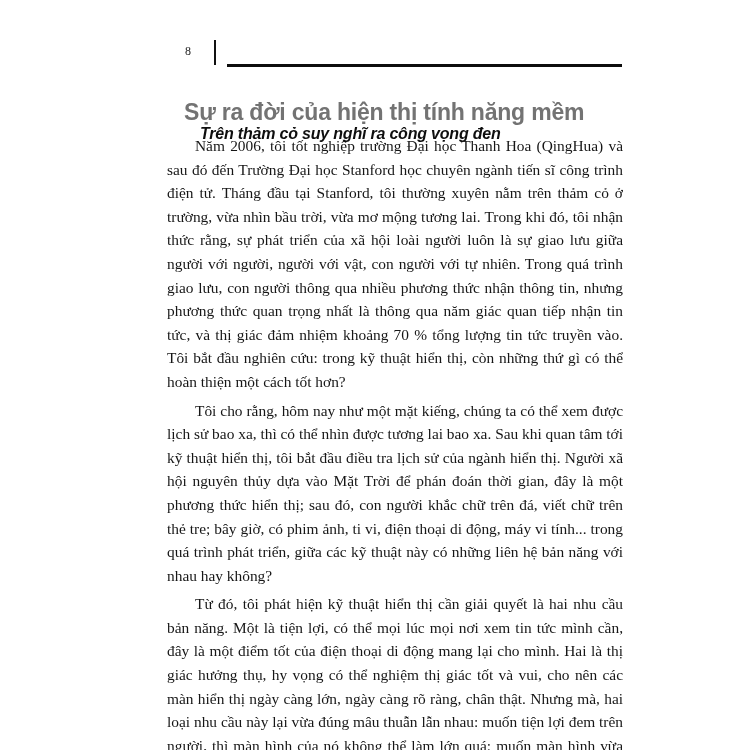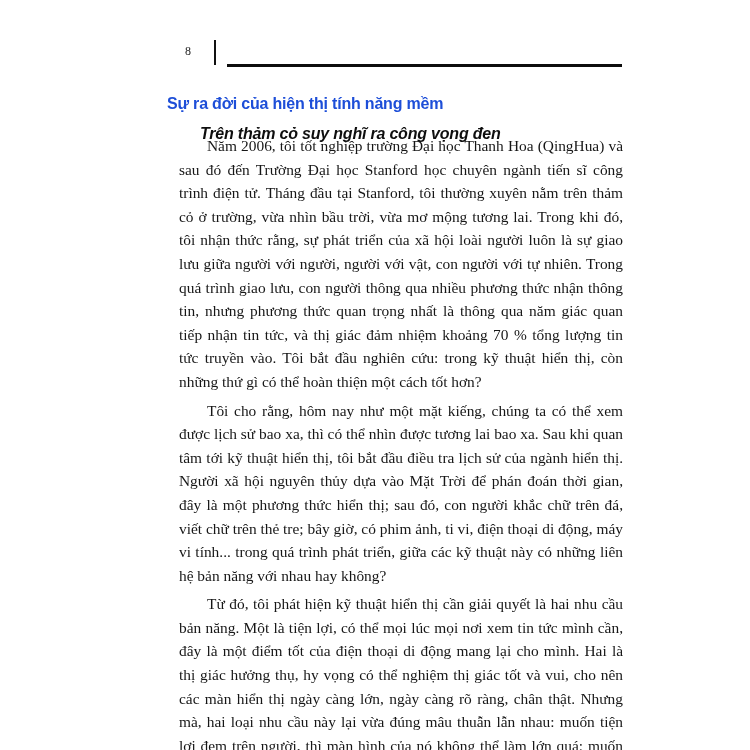--- a/index.html
+++ b/index.html
@@ -42,27 +42,27 @@
   }
   .header-rule {
     position: absolute;
     left: 227px; top: 64px;
     width: 395px; height: 3px;
     background: #0d0d0d;
   }
   
   .section-heading {
     position: absolute;
-    left: 167px; top: 84px;
+    left: 184px; top: 84px;
     width: 460px;
     font-family: "Liberation Sans", sans-serif;
     font-weight: bold;
-    font-size: 16px;
+    font-size: 23px;
     letter-spacing: -0.2px;
-    color: #1d4ed8;
+    color: #737373;
   }
   .section-subheading {
     position: absolute;
     left: 200px; top: 112px;
     width: 430px;
     font-family: "Liberation Sans", sans-serif;
     font-weight: bold;
     font-style: italic;
     font-size: 16px;
     letter-spacing: -0.2px;
@@ -73,21 +73,21 @@
     position: absolute;
     left: 167px; top: 134px;
     width: 456px;
     font-family: "Liberation Serif", serif;
     font-size: 15.4px;
     line-height: 23.6px;
     text-align: justify;
     color: #161616;
   }
   .body-text p {
-    margin: 0 0 5px 12px;
+    margin: 0 0 5px 0;
     text-indent: 28px;
   }
 </style>
 </head>
 <body>
 
 <div class="scan-page">
 
   <span class="page-number">8</span>
 

